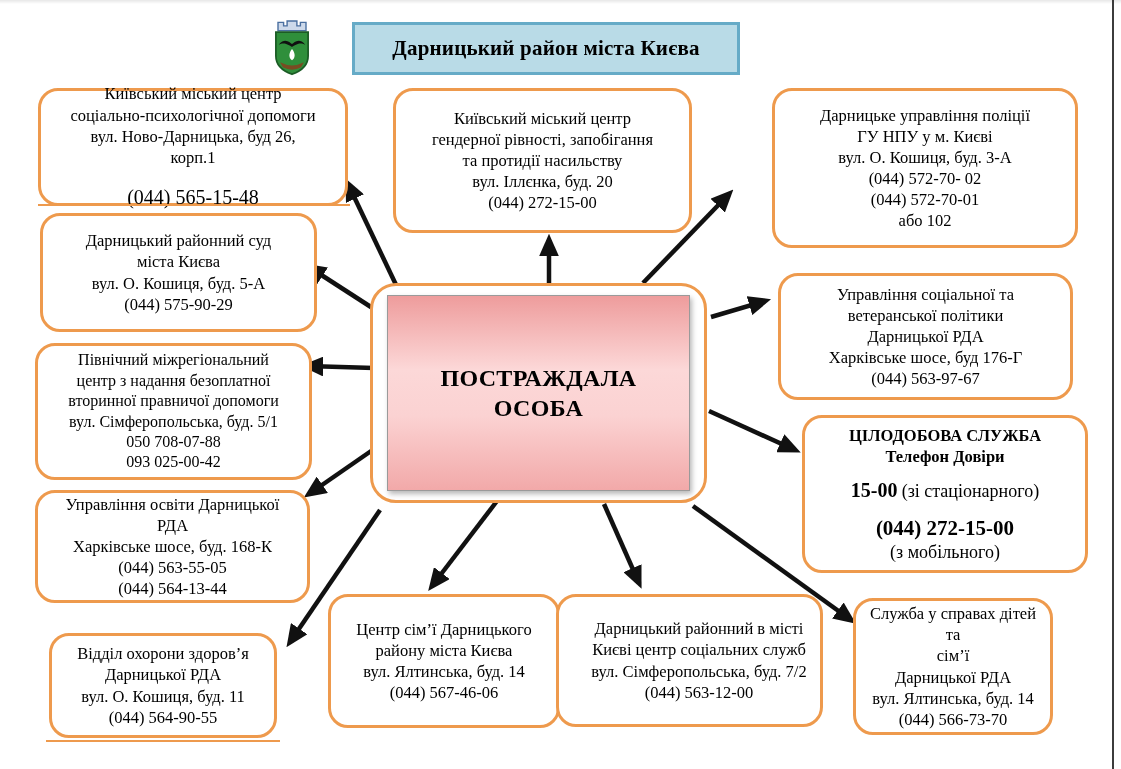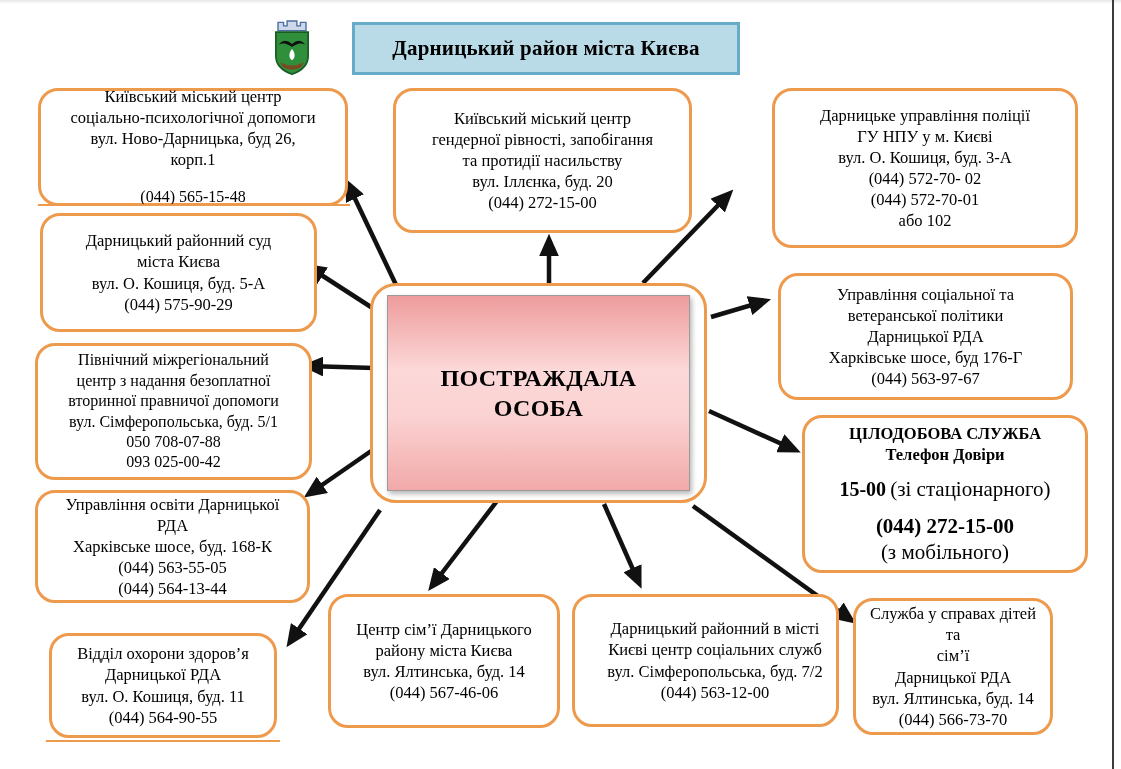--- a/index.html
+++ b/index.html
@@ -22,33 +22,33 @@
 
   .arrows{position:absolute;left:0;top:0;width:1121px;height:769px;z-index:1;}
 
   .node{
     position:absolute;z-index:2;box-sizing:border-box;background:#fff;
     border:3px solid #ee9a4d;border-radius:20px;
     display:flex;flex-direction:column;align-items:center;justify-content:center;
     text-align:center;font-size:16.5px;line-height:1.28;padding:6px 8px;
   }
   .node-text{white-space:pre-line;}
-  .node-phone{font-size:16px;margin-top:17px;}
+  .node-phone{font-size:20px;margin-top:17px;}
   .underline{position:absolute;z-index:3;height:0;border-top:2px solid #ee9a4d;}
 
   
   .n1 {left:38px; top:88px; width:310px;height:118px;}
   .n2 {left:393px;top:88px; width:299px;height:145px;}
   .n3 {left:772px;top:88px; width:306px;height:160px;}
   .n4 {left:40px; top:213px;width:277px;height:119px;}
   .n5 {left:35px; top:343px;width:277px;height:137px;font-size:16px;}
   .n6 {left:35px; top:490px;width:275px;height:113px;}
   .n7 {left:49px; top:633px;width:228px;height:105px;text-align:center;}
   .n8 {left:328px;top:594px;width:232px;height:134px;font-family:Liberation Serif, serif;}
-  .n9 {left:572px;top:594px;width:267px;height:133px;padding-left:27px;}
+  .n9 {left:556px;top:594px;width:267px;height:133px;padding-left:27px;}
   .n10{left:853px;top:598px;width:200px;height:137px;}
   .n11{left:778px;top:273px;width:295px;height:127px;}
   .n12{left:802px;top:415px;width:286px;height:158px;}
 
   .center-node{
     position:absolute;z-index:3;left:370px;top:283px;width:337px;height:220px;box-sizing:border-box;
     background:#fff;border:3px solid #ee9a4d;border-radius:26px;padding:9px 14px;
   }
   .center-inner{
     width:100%;height:100%;box-sizing:border-box;
@@ -57,21 +57,21 @@
     display:flex;flex-direction:column;align-items:center;justify-content:center;text-align:center;
   }
   .center-title{font-weight:bold;font-size:24px;line-height:1.25;letter-spacing:.3px;width:250px;}
   .center-sub{font-weight:bold;font-style:italic;font-size:22px;line-height:1.3;margin-top:13px;width:300px;}
 
   
   .hl-title,.hl-sub{font-weight:bold;font-size:16.5px;line-height:1.3;}
   .hl-row{margin-top:11px;font-size:16.5px;}
   .hl-big{font-weight:bold;font-size:20px;}
   .hl-big2{font-weight:bold;font-size:21px;margin-top:11px;}
-  .hl-note{font-size:21px;line-height:1.2;}
+  .hl-note{font-size:18px;line-height:1.2;}
 </style>
 </head>
 <body>
 
 <div id="page">
   <div class="top-strip"></div>
   <div class="page-edge"></div>
 
   <svg class="coa" viewBox="0 0 60 80">
     <path d="M10,2 h8 v5 h5 v-7 h14 v7 h5 v-5 h8 v12 h-40 z" fill="#cdd9ea" stroke="#4a6fa0" stroke-width="2"></path>

